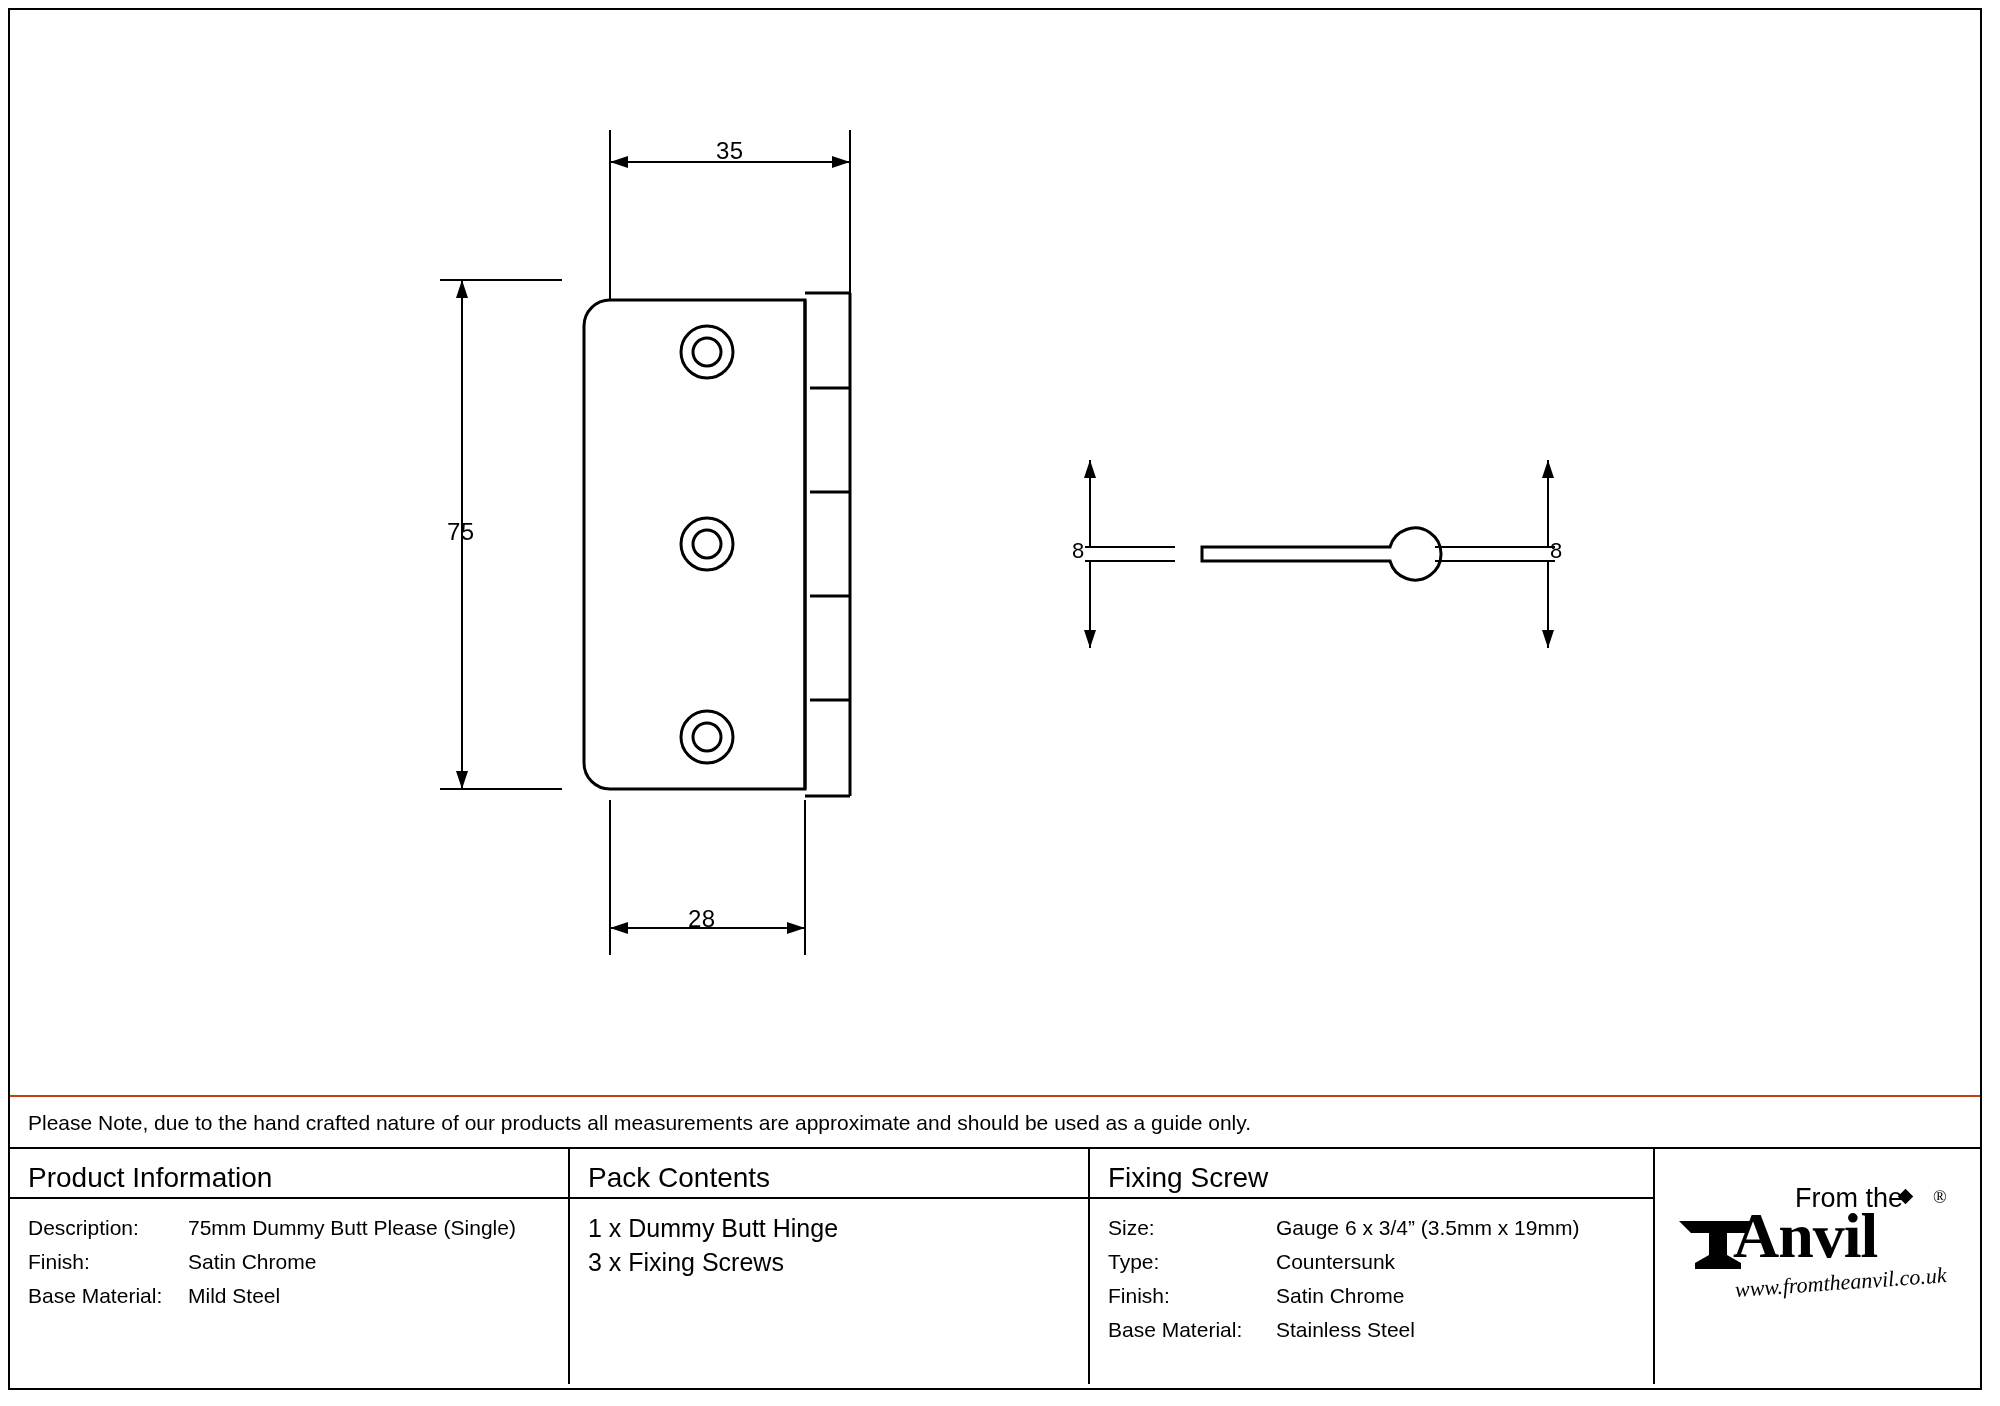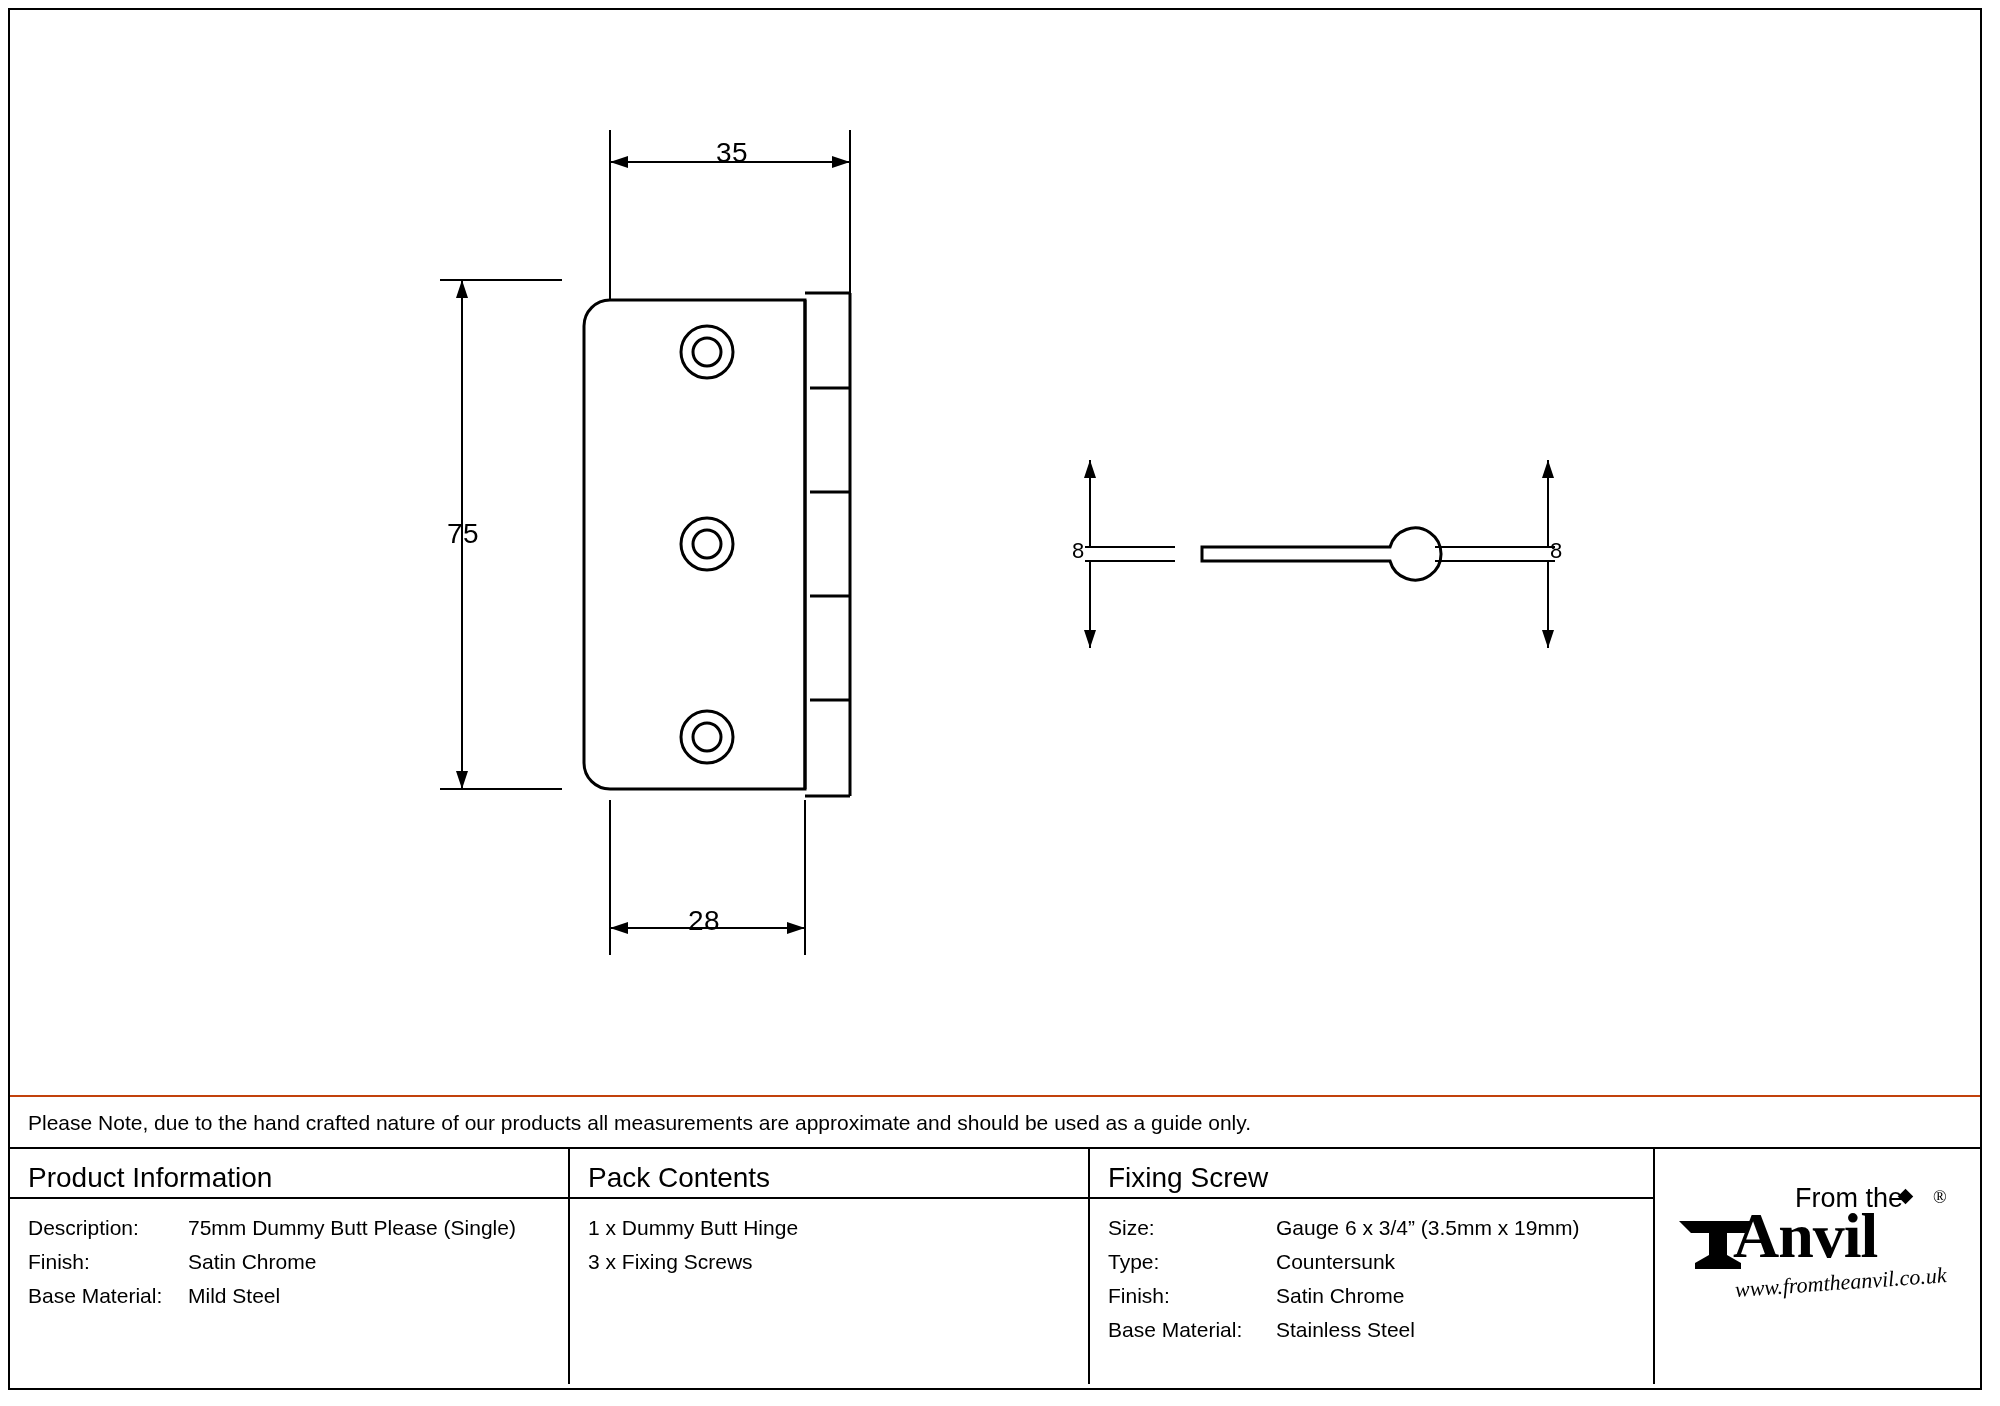--- a/index.html
+++ b/index.html
@@ -32,21 +32,21 @@
   .drawing {
     position: absolute;
     left: 10px;
     top: 10px;
     width: 1970px;
     height: 1085px;
   }
 
   .dimtext {
     position: absolute;
-    font-size: 28px;
+    font-size: 24px;
     letter-spacing: .5px;
     color: #000;
     white-space: nowrap;
   }
 
   
   .note-row {
     position: absolute;
     left: 10px;
     top: 1095px;
@@ -106,21 +106,21 @@
   }
   .row {
     display: flex;
     font-size: 21px;
     line-height: 34px;
     white-space: nowrap;
   }
   .row .k { width: 160px; }
   .row .v { }
   .packrow {
-    font-size: 21px;
+    font-size: 25px;
     line-height: 34px;
     white-space: nowrap;
   }
   .c3 .row .k { width: 168px; }
 
   
   .logo {
     position: absolute;
     left: 20px;
     top: 28px;

